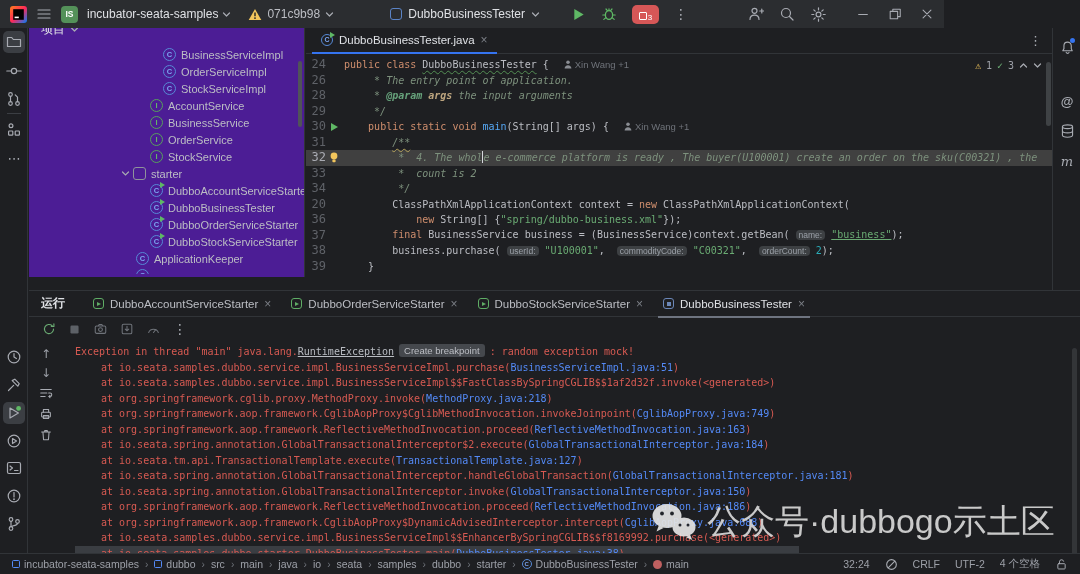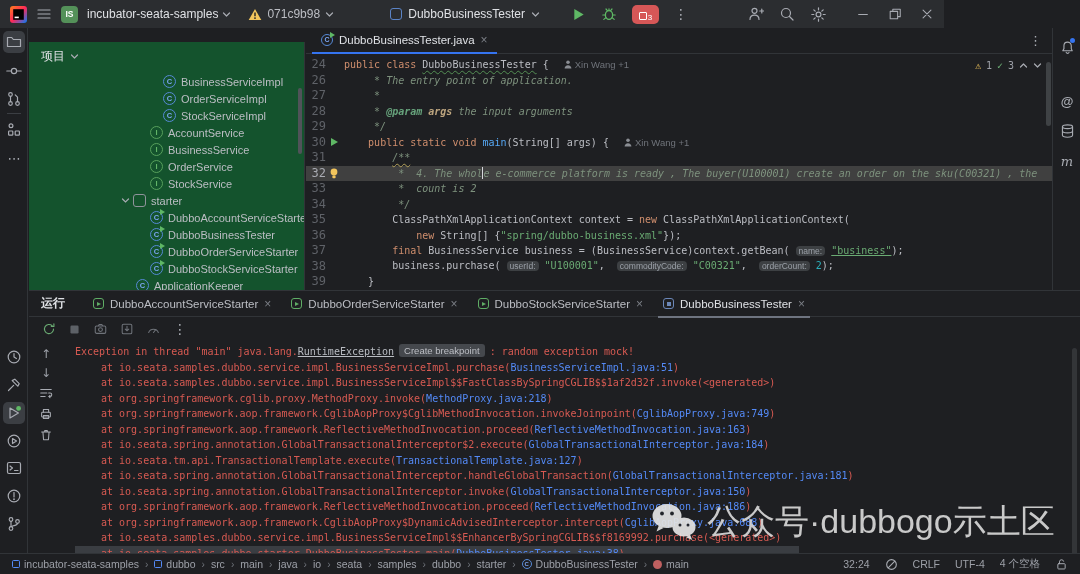--- a/index.html
+++ b/index.html
@@ -23,21 +23,21 @@
   .tb-dots{color:#a8abb2;font-size:14px;letter-spacing:0;}
   .winbtns{display:flex;align-items:center;gap:18px;margin-left:14px;}
 
   
   .left-strip{position:absolute;left:0;top:28px;bottom:21px;width:28px;background:#1e1f22;border-right:1px solid #313438;z-index:5;}
   .ls-ic{position:absolute;left:3px;width:22px;height:22px;display:flex;align-items:center;justify-content:center;border-radius:5px;color:#a8abb2;}
   .ls-ic.sel{background:#3b3e43;}
   .ls-div{position:absolute;left:7px;width:14px;height:1px;background:#3b3e43;}
 
   
-  .project-panel{position:absolute;left:29px;top:42px;width:276px;height:262px;background:#14532d;border-right:1px solid #313438;}
+  .project-panel{position:absolute;left:29px;top:15px;width:276px;height:262px;background:#4c1d95;border-right:1px solid #313438;}
   .pp-header{height:28px;display:flex;align-items:center;gap:5px;padding-left:12px;font-size:12px;color:#dfe1e5;}
   .pp-tree{position:relative;height:231px;overflow:hidden;padding-top:3px;}
   .trow{height:17px;display:flex;align-items:center;font-size:11px;color:#bcbec4;white-space:nowrap;}
   .ticon{width:13px;height:13px;border-radius:50%;display:inline-flex;align-items:center;justify-content:center;font-size:7.5px;font-weight:bold;margin-right:5px;position:relative;flex:none;}
   .ic-cls{border:1.5px solid #5689d6;color:#7ca6f2;}
   .ic-ifc{border:1.5px solid #57a05c;color:#62b568;}
   .ic-fld{border:1.5px solid #8f939b;border-radius:3px;}
   .runmark{position:absolute;right:-3px;top:-3px;width:0;height:0;border-left:5px solid #5fb865;border-top:3px solid transparent;border-bottom:3px solid transparent;}
   .tchev{margin-right:3px;display:inline-flex;}
   .pp-scroll{position:absolute;right:2px;top:46px;width:4px;height:66px;background:#505359;border-radius:2px;}
@@ -381,37 +381,36 @@
         <svg width="9" height="7" viewBox="0 0 9 7">
             <path class="ic" d="M1.5 2l3 3 3-3"></path>
           </svg>
       </div>
       <div class="ed-scroll"></div>
     <div class="crow"><span class="gut"><span class="lnum">24</span><span class="gicon"></span></span><span class="ctext"><span class="s-kw">public </span><span class="s-kw">class </span><span class="s-clsw">DubboBusinessTester</span><span class="s-pl"> { </span></span><span class="author"><svg width="8" height="9" viewBox="0 0 8 9">
               <circle cx="4" cy="2.3" r="1.8" fill="#8a8d93"></circle>
               <path d="M.6 8.6c0-2 1.5-3.3 3.4-3.3s3.4 1.3 3.4 3.3z" fill="#8a8d93"></path>
             </svg>Xin Wang +1</span></div>
         <div class="crow"><span class="gut"><span class="lnum">26</span><span class="gicon"></span></span><span class="ctext"><span class="s-doc">     * The entry point of application.</span></span></div>
-        <div class="crow"><span class="gut"><span class="lnum">27</span><span class="gicon"></span></span><span class="ctext"><span class="s-doc">     *</span></span></div>
         <div class="crow"><span class="gut"><span class="lnum">28</span><span class="gicon"></span></span><span class="ctext"><span class="s-doc">     * </span><span class="s-dtag">@param </span><span class="s-dprm">args</span><span class="s-doc"> the input arguments</span></span></div>
         <div class="crow"><span class="gut"><span class="lnum">29</span><span class="gicon"></span></span><span class="ctext"><span class="s-doc">     */</span></span></div>
         <div class="crow"><span class="gut"><span class="lnum">30</span><span class="gicon"><svg width="9" height="10" viewBox="0 0 9 10">
                 <path d="M1 1l7 4-7 4z" fill="#5fb865"></path>
               </svg></span></span><span class="ctext"><span class="s-pl">    </span><span class="s-kw">public static void </span><span class="s-mth">main</span><span class="s-pl">(String[] args) { </span></span><span class="author"><svg width="8" height="9" viewBox="0 0 8 9">
               <circle cx="4" cy="2.3" r="1.8" fill="#8a8d93"></circle>
               <path d="M.6 8.6c0-2 1.5-3.3 3.4-3.3s3.4 1.3 3.4 3.3z" fill="#8a8d93"></path>
             </svg>Xin Wang +1</span></div>
         <div class="crow"><span class="gut"><span class="lnum">31</span><span class="gicon"></span></span><span class="ctext"><span class="s-pl">        </span><span class="s-cmty">/**</span></span></div>
         <div class="crow current"><span class="gut"><span class="lnum">32</span><span class="gicon"><svg width="8" height="11" viewBox="0 0 8 11">
                 <circle cx="4" cy="4" r="3.4" fill="#f2c55c"></circle>
                 <rect x="2.4" y="7.6" width="3.2" height="2.6" rx=".8" fill="#f2c55c"></rect>
               </svg></span></span><span class="ctext"><span class="s-doc">         *  4. The whol</span><span class="s-caret"></span><span class="s-doc">e e-commerce platform is ready , The buyer(U100001) create an order on the sku(C00321) , the</span></span></div>
         <div class="crow"><span class="gut"><span class="lnum">33</span><span class="gicon"></span></span><span class="ctext"><span class="s-doc">         *  count is 2</span></span></div>
         <div class="crow"><span class="gut"><span class="lnum">34</span><span class="gicon"></span></span><span class="ctext"><span class="s-doc">         */</span></span></div>
-        <div class="crow"><span class="gut"><span class="lnum">35</span><span class="gicon"></span></span><span class="ctext"><span class="s-pl">        ClassPathXmlApplicationContext context = </span><span class="s-kw">new</span><span class="s-pl"> ClassPathXmlApplicationContext(</span></span></div>
+        <div class="crow"><span class="gut"><span class="lnum">20</span><span class="gicon"></span></span><span class="ctext"><span class="s-pl">        ClassPathXmlApplicationContext context = </span><span class="s-kw">new</span><span class="s-pl"> ClassPathXmlApplicationContext(</span></span></div>
         <div class="crow"><span class="gut"><span class="lnum">36</span><span class="gicon"></span></span><span class="ctext"><span class="s-pl">            </span><span class="s-kw">new</span><span class="s-pl"> String[] {</span><span class="s-str">"spring/dubbo-business.xml"</span><span class="s-pl">});</span></span></div>
         <div class="crow"><span class="gut"><span class="lnum">37</span><span class="gicon"></span></span><span class="ctext"><span class="s-pl">        </span><span class="s-kw">final</span><span class="s-pl"> BusinessService business = (BusinessService)context.getBean( </span><span class="s-hint">name:</span><span class="s-pl"> </span><span class="s-strl">"business"</span><span class="s-pl">);</span></span></div>
         <div class="crow"><span class="gut"><span class="lnum">38</span><span class="gicon"></span></span><span class="ctext"><span class="s-pl">        business.purchase( </span><span class="s-hint">userId:</span><span class="s-pl"> </span><span class="s-str">"U100001"</span><span class="s-pl">,  </span><span class="s-hint">commodityCode:</span><span class="s-pl"> </span><span class="s-str">"C00321"</span><span class="s-pl">,  </span><span class="s-hint">orderCount:</span><span class="s-pl"> </span><span class="s-num">2</span><span class="s-pl">);</span></span></div>
         <div class="crow"><span class="gut"><span class="lnum">39</span><span class="gicon"></span></span><span class="ctext"><span class="s-pl">    }</span></span></div>
       </div>
   </div>
 
   <div class="right-strip">
     <div class="rs-ic" style="top:8px">
       <svg width="15" height="15" viewBox="0 0 16 16">
@@ -583,21 +582,21 @@
           <span>main</span>
         </span>
       </div>
     <div class="sb-right">
       <span>32:24</span>
       <svg width="13" height="13" viewBox="0 0 14 14">
           <circle class="ic" cx="7" cy="7" r="5.2"></circle>
           <path class="ic" d="M3.4 10.6l7.2-7.2"></path>
         </svg>
       <span>CRLF</span>
-      <span>UTF-4</span>
+      <span>UTF-2</span>
       <span>4 个空格</span>
       <svg width="13" height="13" viewBox="0 0 16 16">
           <rect class="ic" x="3.5" y="7" width="9" height="6.5" rx="1"></rect>
           <path class="ic" d="M5.5 7V4.8A2.6 2.6 0 0110.6 4"></path>
         </svg>
     </div>
   </div>
 
 </div>
 

